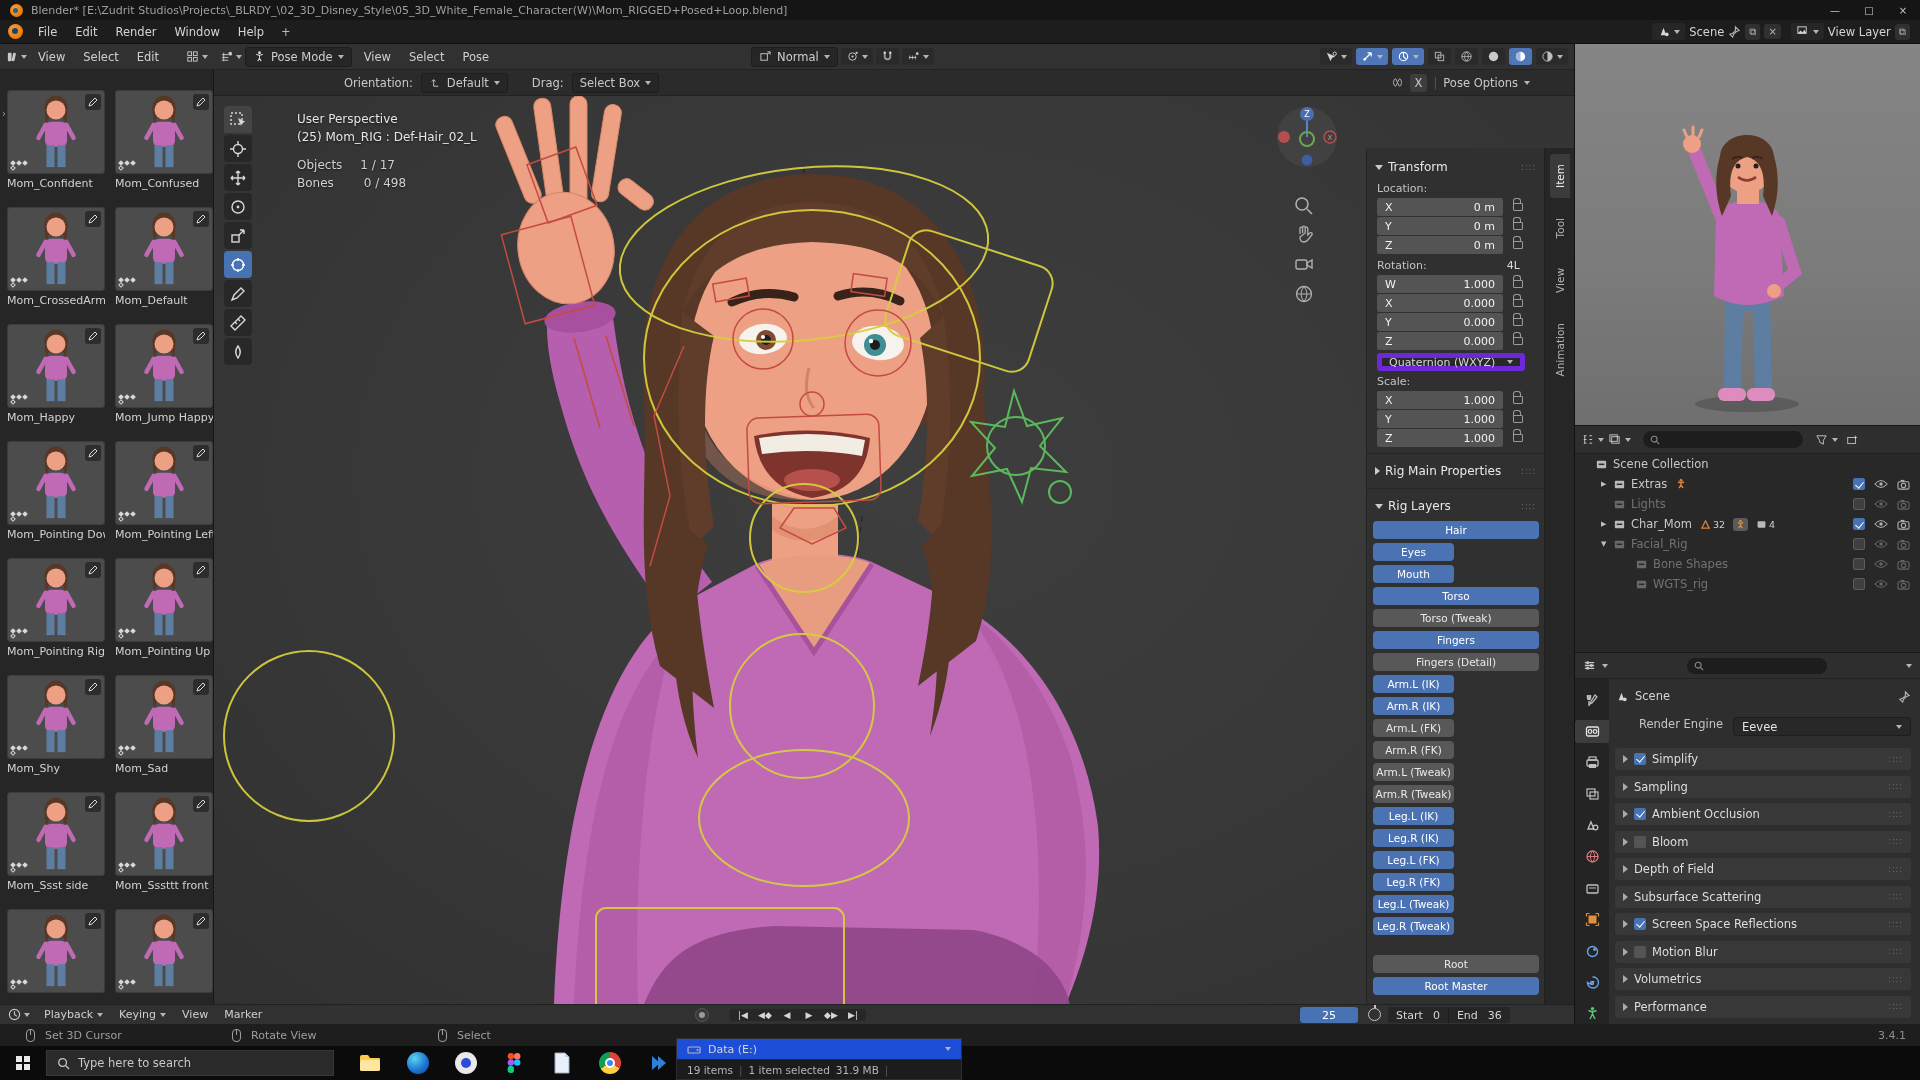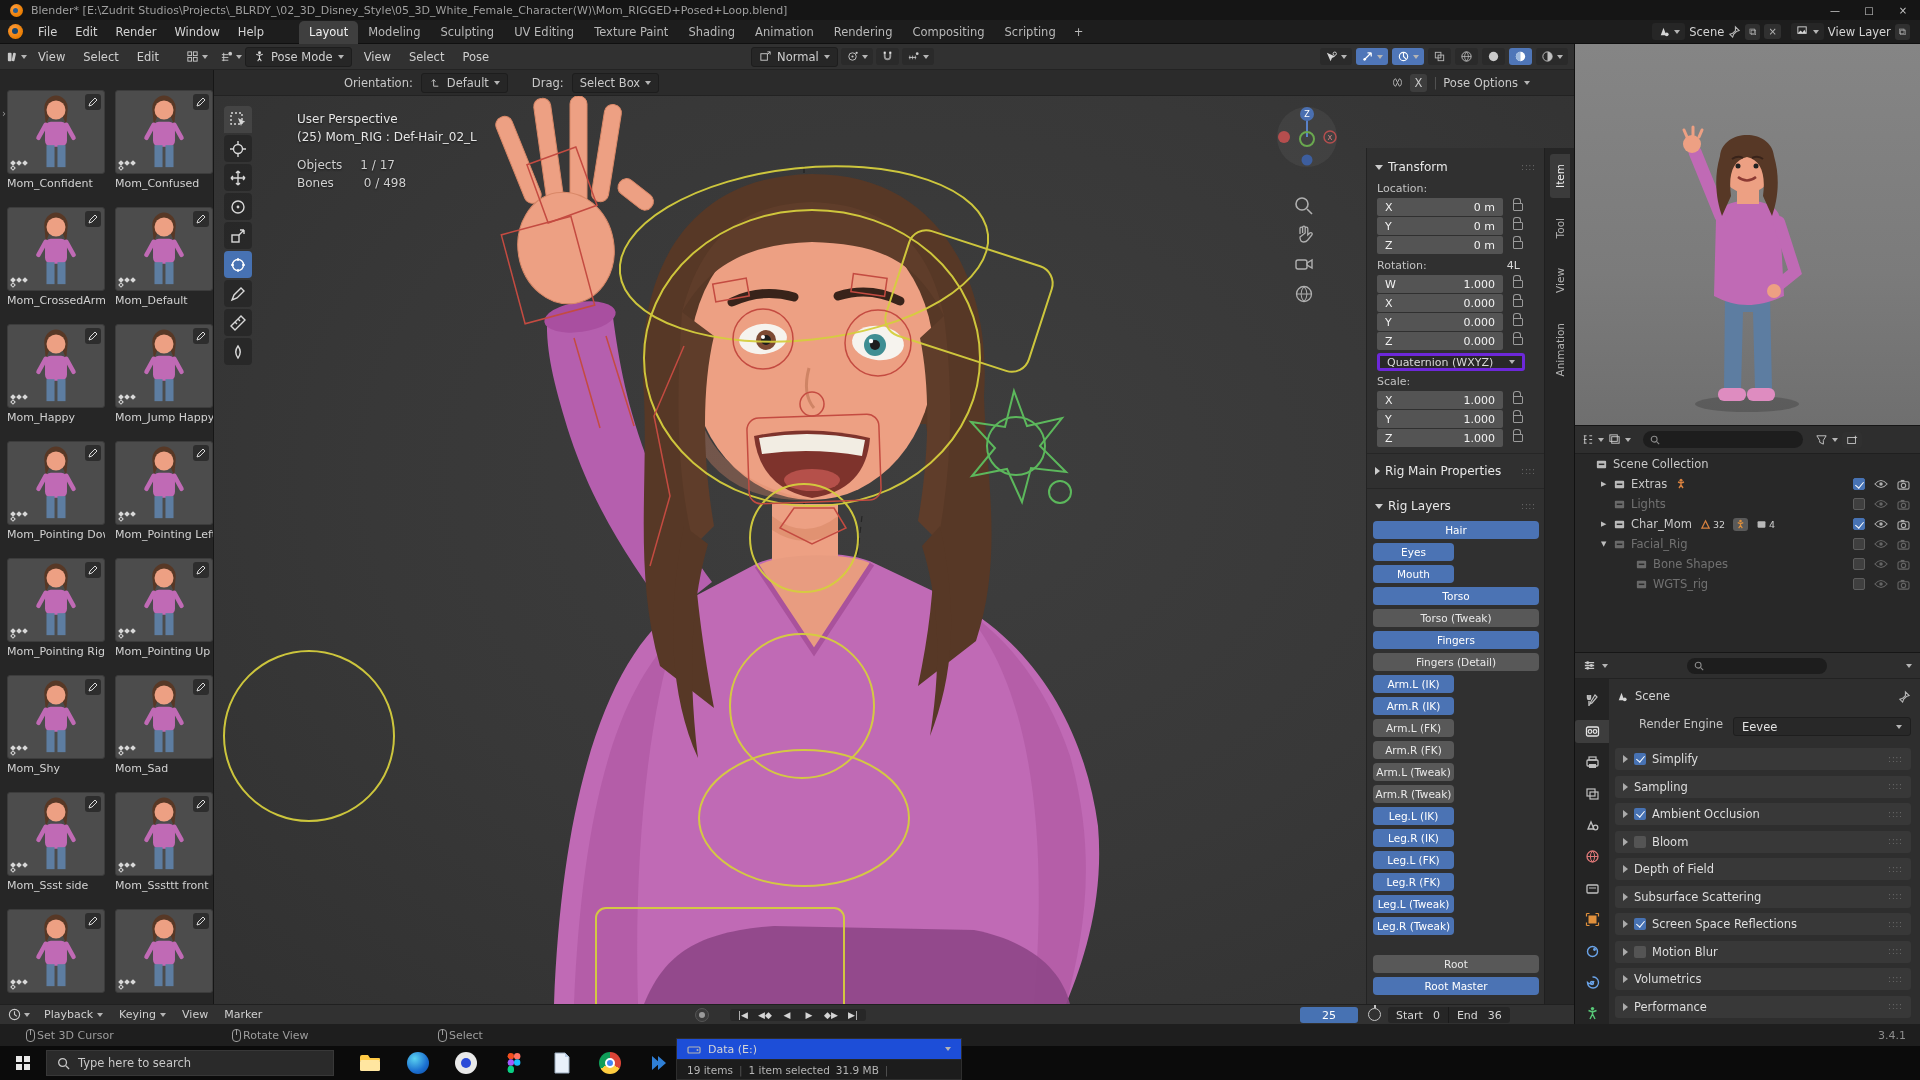--- a/index.html
+++ b/index.html
@@ -72,21 +72,21 @@
   .caret { width:0; height:0; border-top:4px solid transparent; border-bottom:4px solid transparent; border-left:5px solid #ccc; display:inline-block; }
   .caret.open { border-left:4px solid transparent; border-right:4px solid transparent; border-top:5px solid #ccc; border-bottom:none; }
   .grips { margin-left:auto; color:#6f6f6f; font-size:8px; letter-spacing:1px; }
   .np-label { padding:4px 10px 2px; color:#c2c2c2; }
   .np-row { display:flex; align-items:center; margin:1px 0 1px 10px; }
   .np-field { width:126px; height:18px; background:#545454; border-radius:2px; display:flex; align-items:center; padding:0 8px; color:#f2f2f2; }
   .np-field .ax { width:22px; }
   .np-field .val { margin-left:auto; }
   .lockpad { margin-left:10px; position:relative; width:10px; height:8px; border:1px solid #9a9a9a; border-radius:1px; }
   .lockpad::before { content:""; position:absolute; left:-1px; top:-6px; width:6px; height:5px; border:1px solid #9a9a9a; border-bottom:none; border-radius:3px 3px 0 0; }
-  .np-dd { margin:3px 10px 0; width:148px; height:18px; background:#282828; border:3px solid #6d28d9; border-radius:3px; display:flex; align-items:center; padding:0 7px; color:#d9d9d9; }
+  .np-dd { margin:3px 10px 0; width:148px; height:18px; background:#282828; border:5px solid #6d28d9; border-radius:3px; display:flex; align-items:center; padding:0 7px; color:#d9d9d9; }
   .np-dd .chev { margin-left:auto; }
   .np-sep { height:1px; background:#262626; margin:6px 0; }
   #riglayers-btns { display:flex; flex-wrap:wrap; gap:4px; padding:4px 6px; }
   .rig-btn { height:18px; border-radius:4px; background:#585858; color:#e9e9e9; font-size:10.5px; display:flex; align-items:center; justify-content:center; flex:0 0 166px; }
   .rig-btn.half { flex:0 0 81px; }
   .rig-btn.on { background:#4b73b4; color:#fff; }
   .rig-btn.gap { margin-top:16px; }
   #np-tabs { left:1330px; top:52px; width:30px; height:908px; background:#262626; border-left:1px solid #1f1f1f; display:flex; flex-direction:column; align-items:center; padding-top:6px; gap:10px; }
   .np-tab { writing-mode:vertical-rl; transform:rotate(180deg); font-size:10.5px; color:#b2b2b2; padding:10px 4px; border-radius:0 3px 3px 0; }
   .np-tab.active { background:#3b3b3b; color:#f0f0f0; }
@@ -134,21 +134,21 @@
   #tl-rec::after { content:""; position:absolute; left:3px; top:3px; width:6px; height:6px; border-radius:50%; background:#9a9a9a; }
   #frame-field { position:absolute; left:1300px; top:2px; width:58px; height:16px; background:#4772b3; border-radius:3px; color:#fff; display:flex; align-items:center; justify-content:center; font-size:11px; }
   #stopwatch { position:absolute; left:1368px; top:3px; width:13px; height:13px; border:1.4px solid #c5c5c5; border-radius:50%; }
   #stopwatch::before { content:""; position:absolute; left:4.5px; top:-4px; width:2px; height:3px; background:#c5c5c5; }
   #range-group { position:absolute; left:1388px; top:2px; display:flex; border-radius:3px; overflow:hidden; }
   .range-field { height:16px; background:#262626; display:flex; align-items:center; padding:0 8px; gap:10px; font-size:11px; color:#d5d5d5; }
   .range-field + .range-field { border-left:1px solid #1a1a1a; }
 
   
   #statusbar { left:0; top:1024px; width:1920px; height:22px; background:#1e1e1e; display:flex; align-items:center; color:#9d9d9d; font-size:11px; }
-  .sb-hint { display:flex; align-items:center; gap:2px; margin-left:26px; width:180px; }
+  .sb-hint { display:flex; align-items:center; gap:10px; margin-left:26px; width:180px; }
   .mouse-ic { width:9px; height:13px; border:1.2px solid #9d9d9d; border-radius:4px; position:relative; }
   .mouse-ic::after { content:""; position:absolute; left:3.2px; top:0; width:1.2px; height:5px; background:#9d9d9d; }
   #sb-version { margin-left:auto; margin-right:14px; color:#8d8d8d; }
 
   
   #taskbar { left:0; top:1046px; width:1920px; height:34px; background:#0b0b0b; display:flex; align-items:center; }
   #start-btn { width:46px; height:34px; display:flex; align-items:center; justify-content:center; }
   .win-sq { display:grid; grid-template-columns:6px 6px; grid-template-rows:6px 6px; gap:1.5px; }
   .win-sq div { background:#e8e8e8; }
   #tb-search { width:288px; height:26px; background:#2a2a2a; border:1px solid #383838; display:flex; align-items:center; gap:8px; padding:0 10px; color:#c8c8c8; font-size:11.5px; }
@@ -176,33 +176,20 @@
 
   <div id="topbar" class="abs">
     <span id="topbar-logo"></span>
     <span style="display:flex">
 
     <span class="menu-item">File</span>
         <span class="menu-item">Edit</span>
         <span class="menu-item">Render</span>
         <span class="menu-item">Window</span>
         <span class="menu-item">Help</span>
-      </span>
-    <span id="workspaces">
-
-    <span class="ws-tab active">Layout</span>
-        <span class="ws-tab">Modeling</span>
-        <span class="ws-tab">Sculpting</span>
-        <span class="ws-tab">UV Editing</span>
-        <span class="ws-tab">Texture Paint</span>
-        <span class="ws-tab">Shading</span>
-        <span class="ws-tab">Animation</span>
-        <span class="ws-tab">Rendering</span>
-        <span class="ws-tab">Compositing</span>
-        <span class="ws-tab">Scripting</span>
       </span>
     <span id="ws-add">+</span>
     <span class="spacer"></span>
     <span class="idblock">
       <span class="idfield">
         <svg class="icon12 ic" viewBox="0 0 14 14">
             <path d="M4 11 7 3l3 8z" fill="#d5d5d5"></path>
             <circle cx="10.5" cy="10" r="2" fill="#d5d5d5"></circle>
           </svg>
         <span class="chev"></span>

